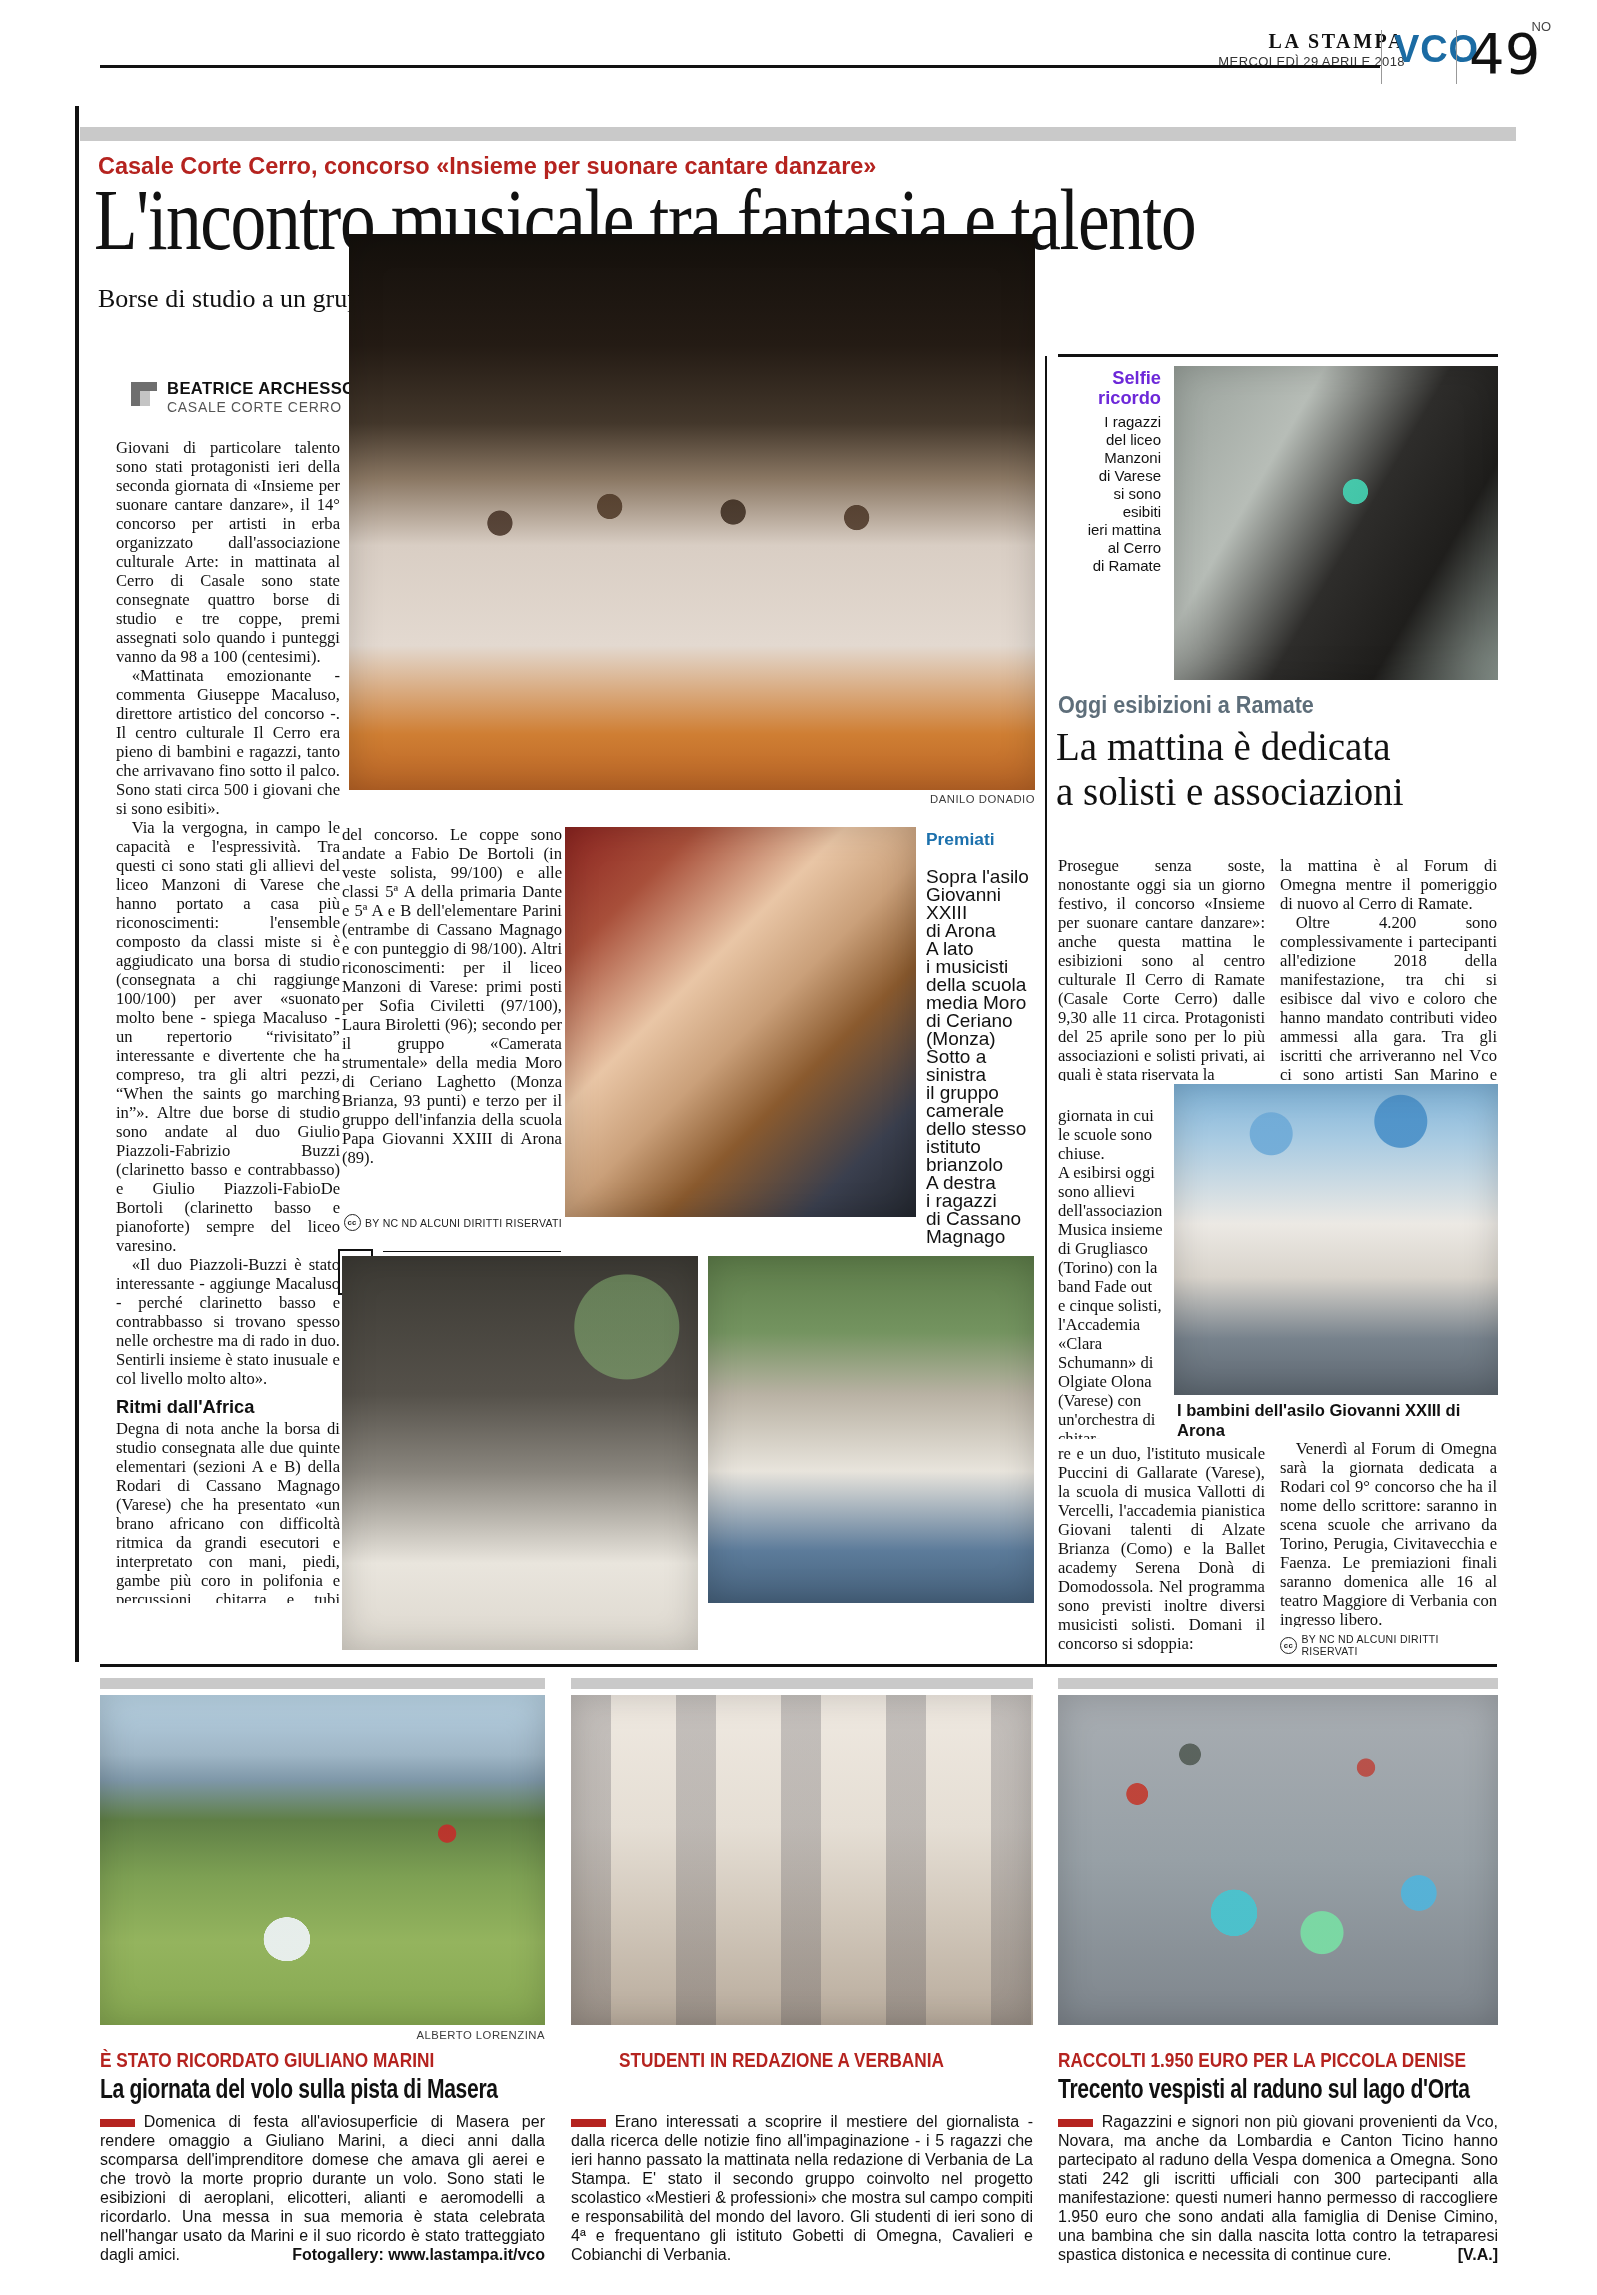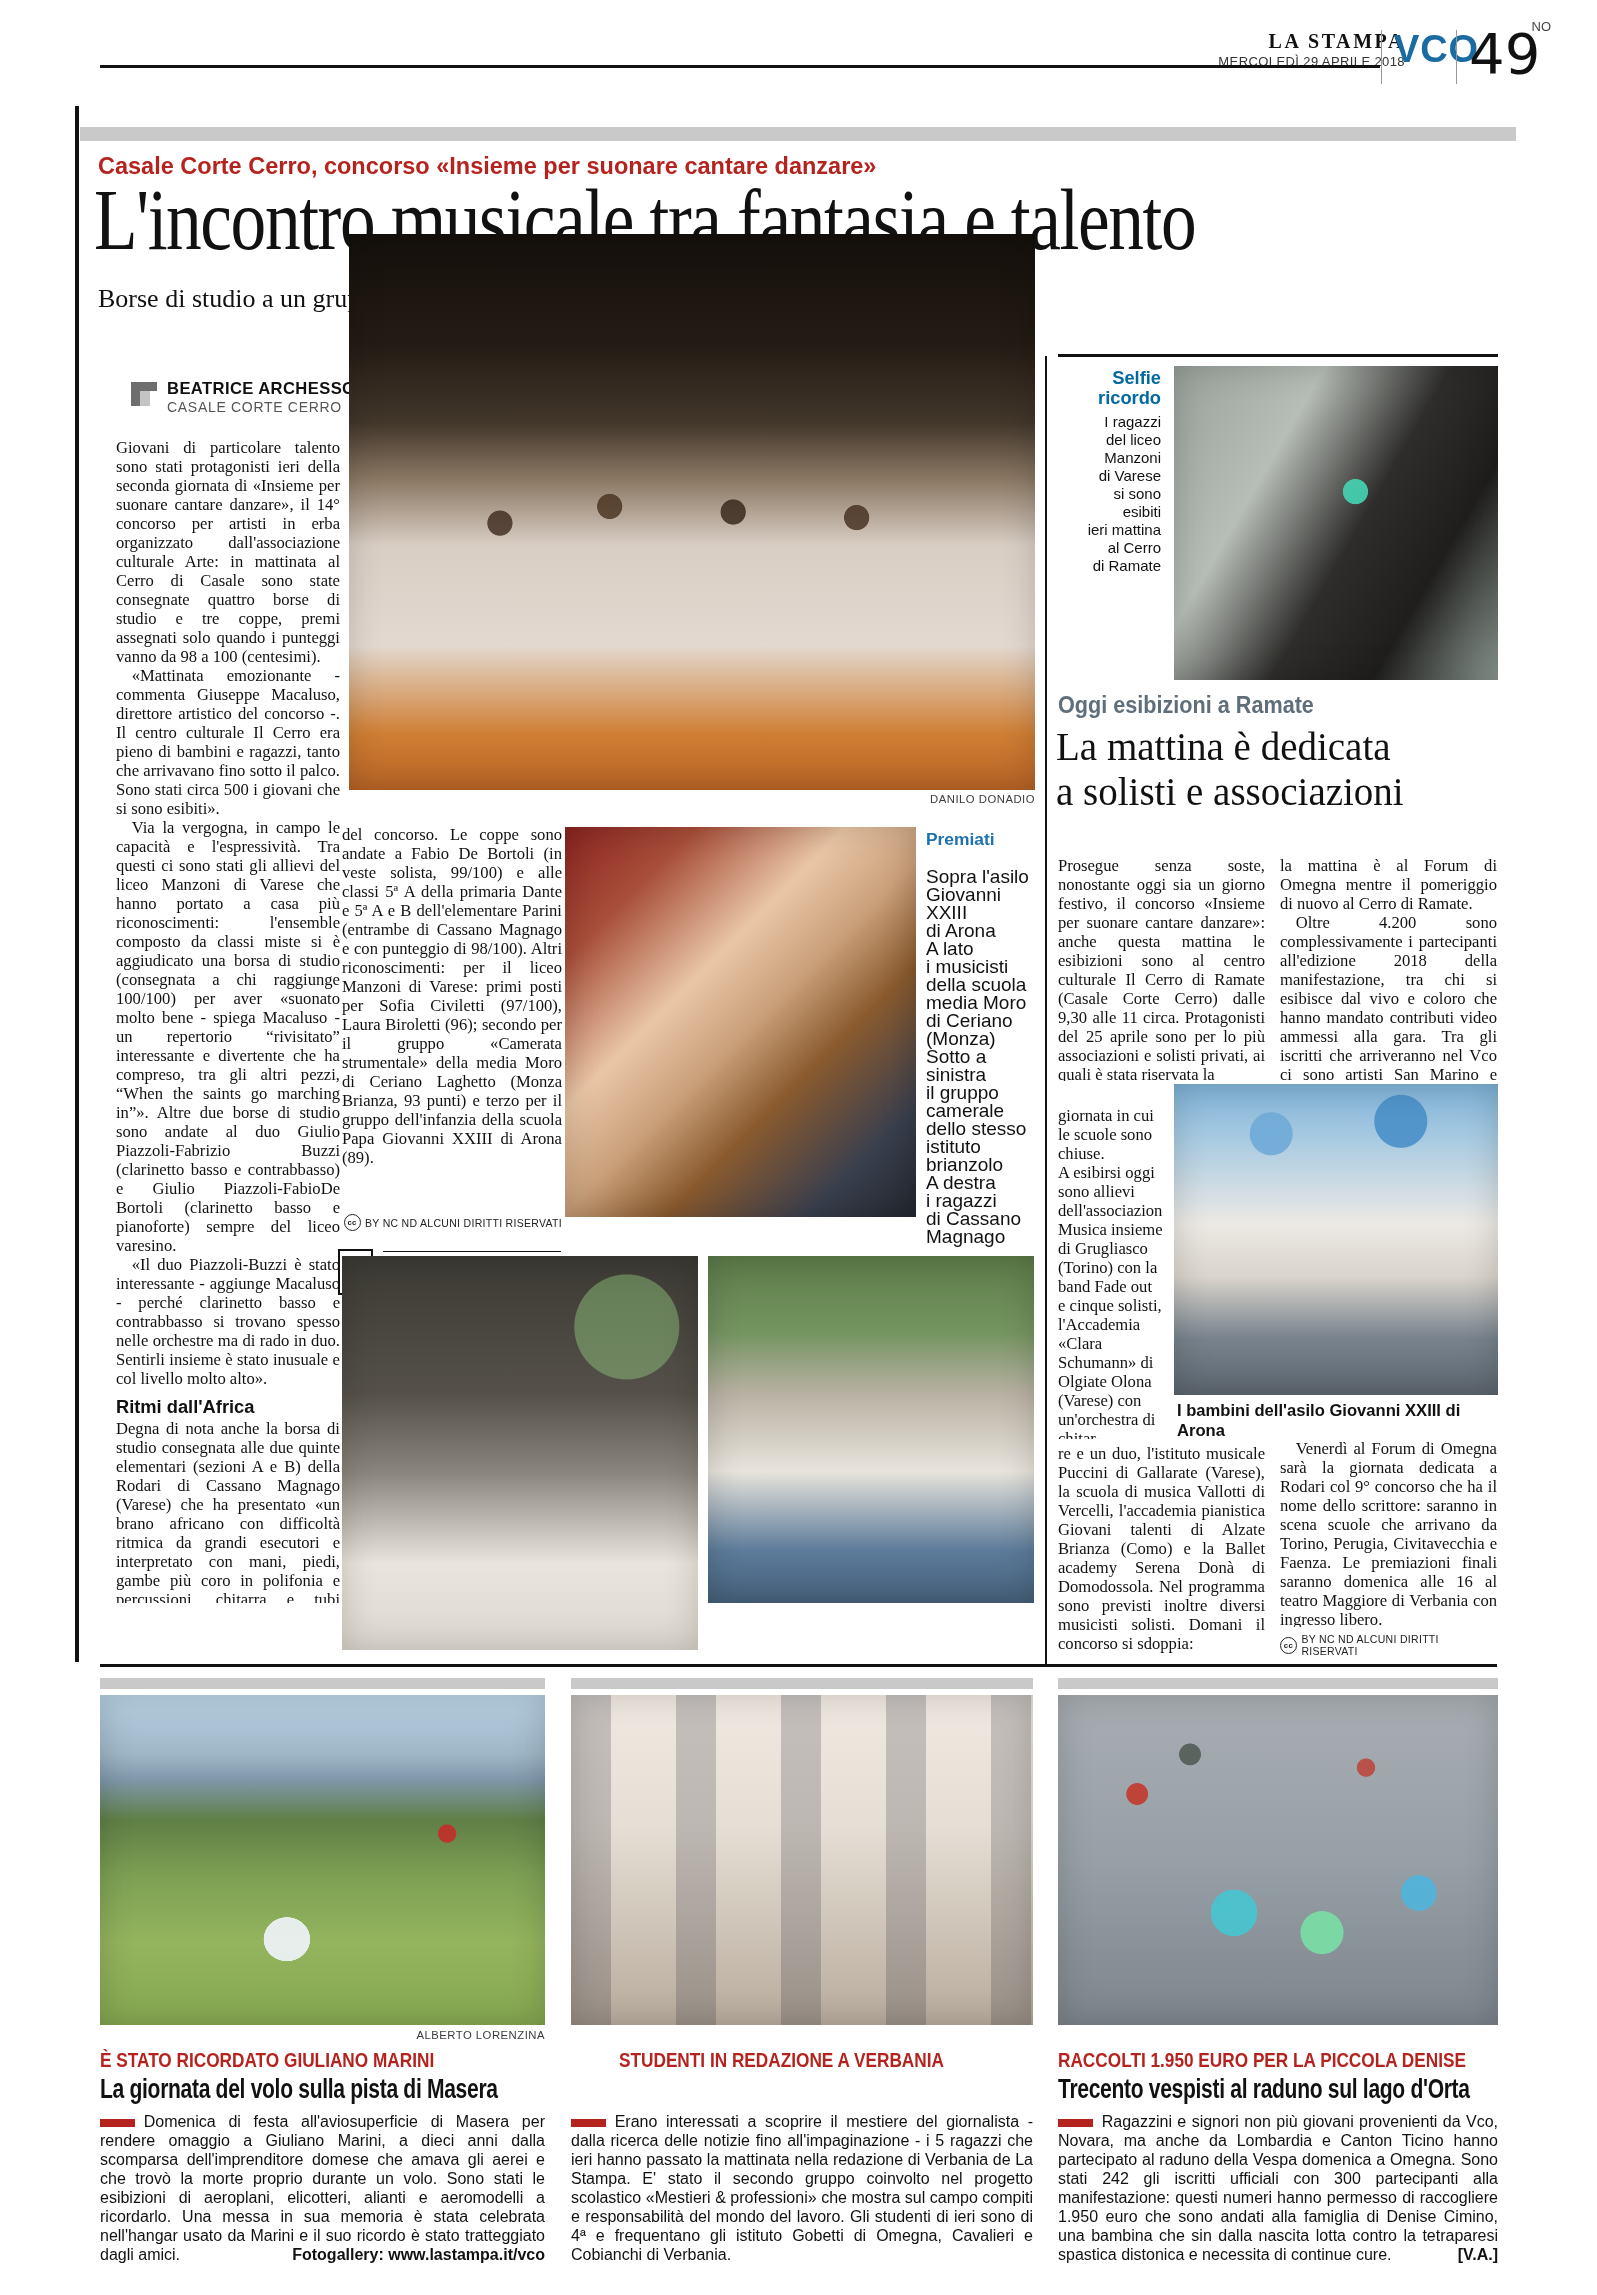--- a/index.html
+++ b/index.html
@@ -156,21 +156,21 @@
 Magnago</div>
   </div>
 
   <div class="abs photo ph-choir" style="left:342px;top:1256px;width:356px;height:394px;"></div>
   <div class="abs photo ph-group" style="left:708px;top:1256px;width:326px;height:347px;"></div>
 
   <div class="abs rule" style="left:1045px;top:356px;width:1.7px;height:1308px;"></div>
 
   <div class="abs rule" style="left:1058px;top:354px;width:440px;height:2.6px;"></div>
 
-  <div class="abs sans pre" style="left:1058px;top:368px;width:103px;text-align:right;font-weight:bold;font-size:18.3px;line-height:20px;color:#0369a1;">Selfie
+  <div class="abs sans pre" style="left:1058px;top:368px;width:103px;text-align:right;font-weight:bold;font-size:18.3px;line-height:20px;color:#6d28d9;">Selfie
 ricordo</div>
   <div class="abs sans pre" style="left:1058px;top:413px;width:103px;text-align:right;font-size:15px;line-height:18px;">I ragazzi
 del liceo
 Manzoni
 di Varese
 si sono
 esibiti
 ieri mattina
 al Cerro
 di Ramate</div>

